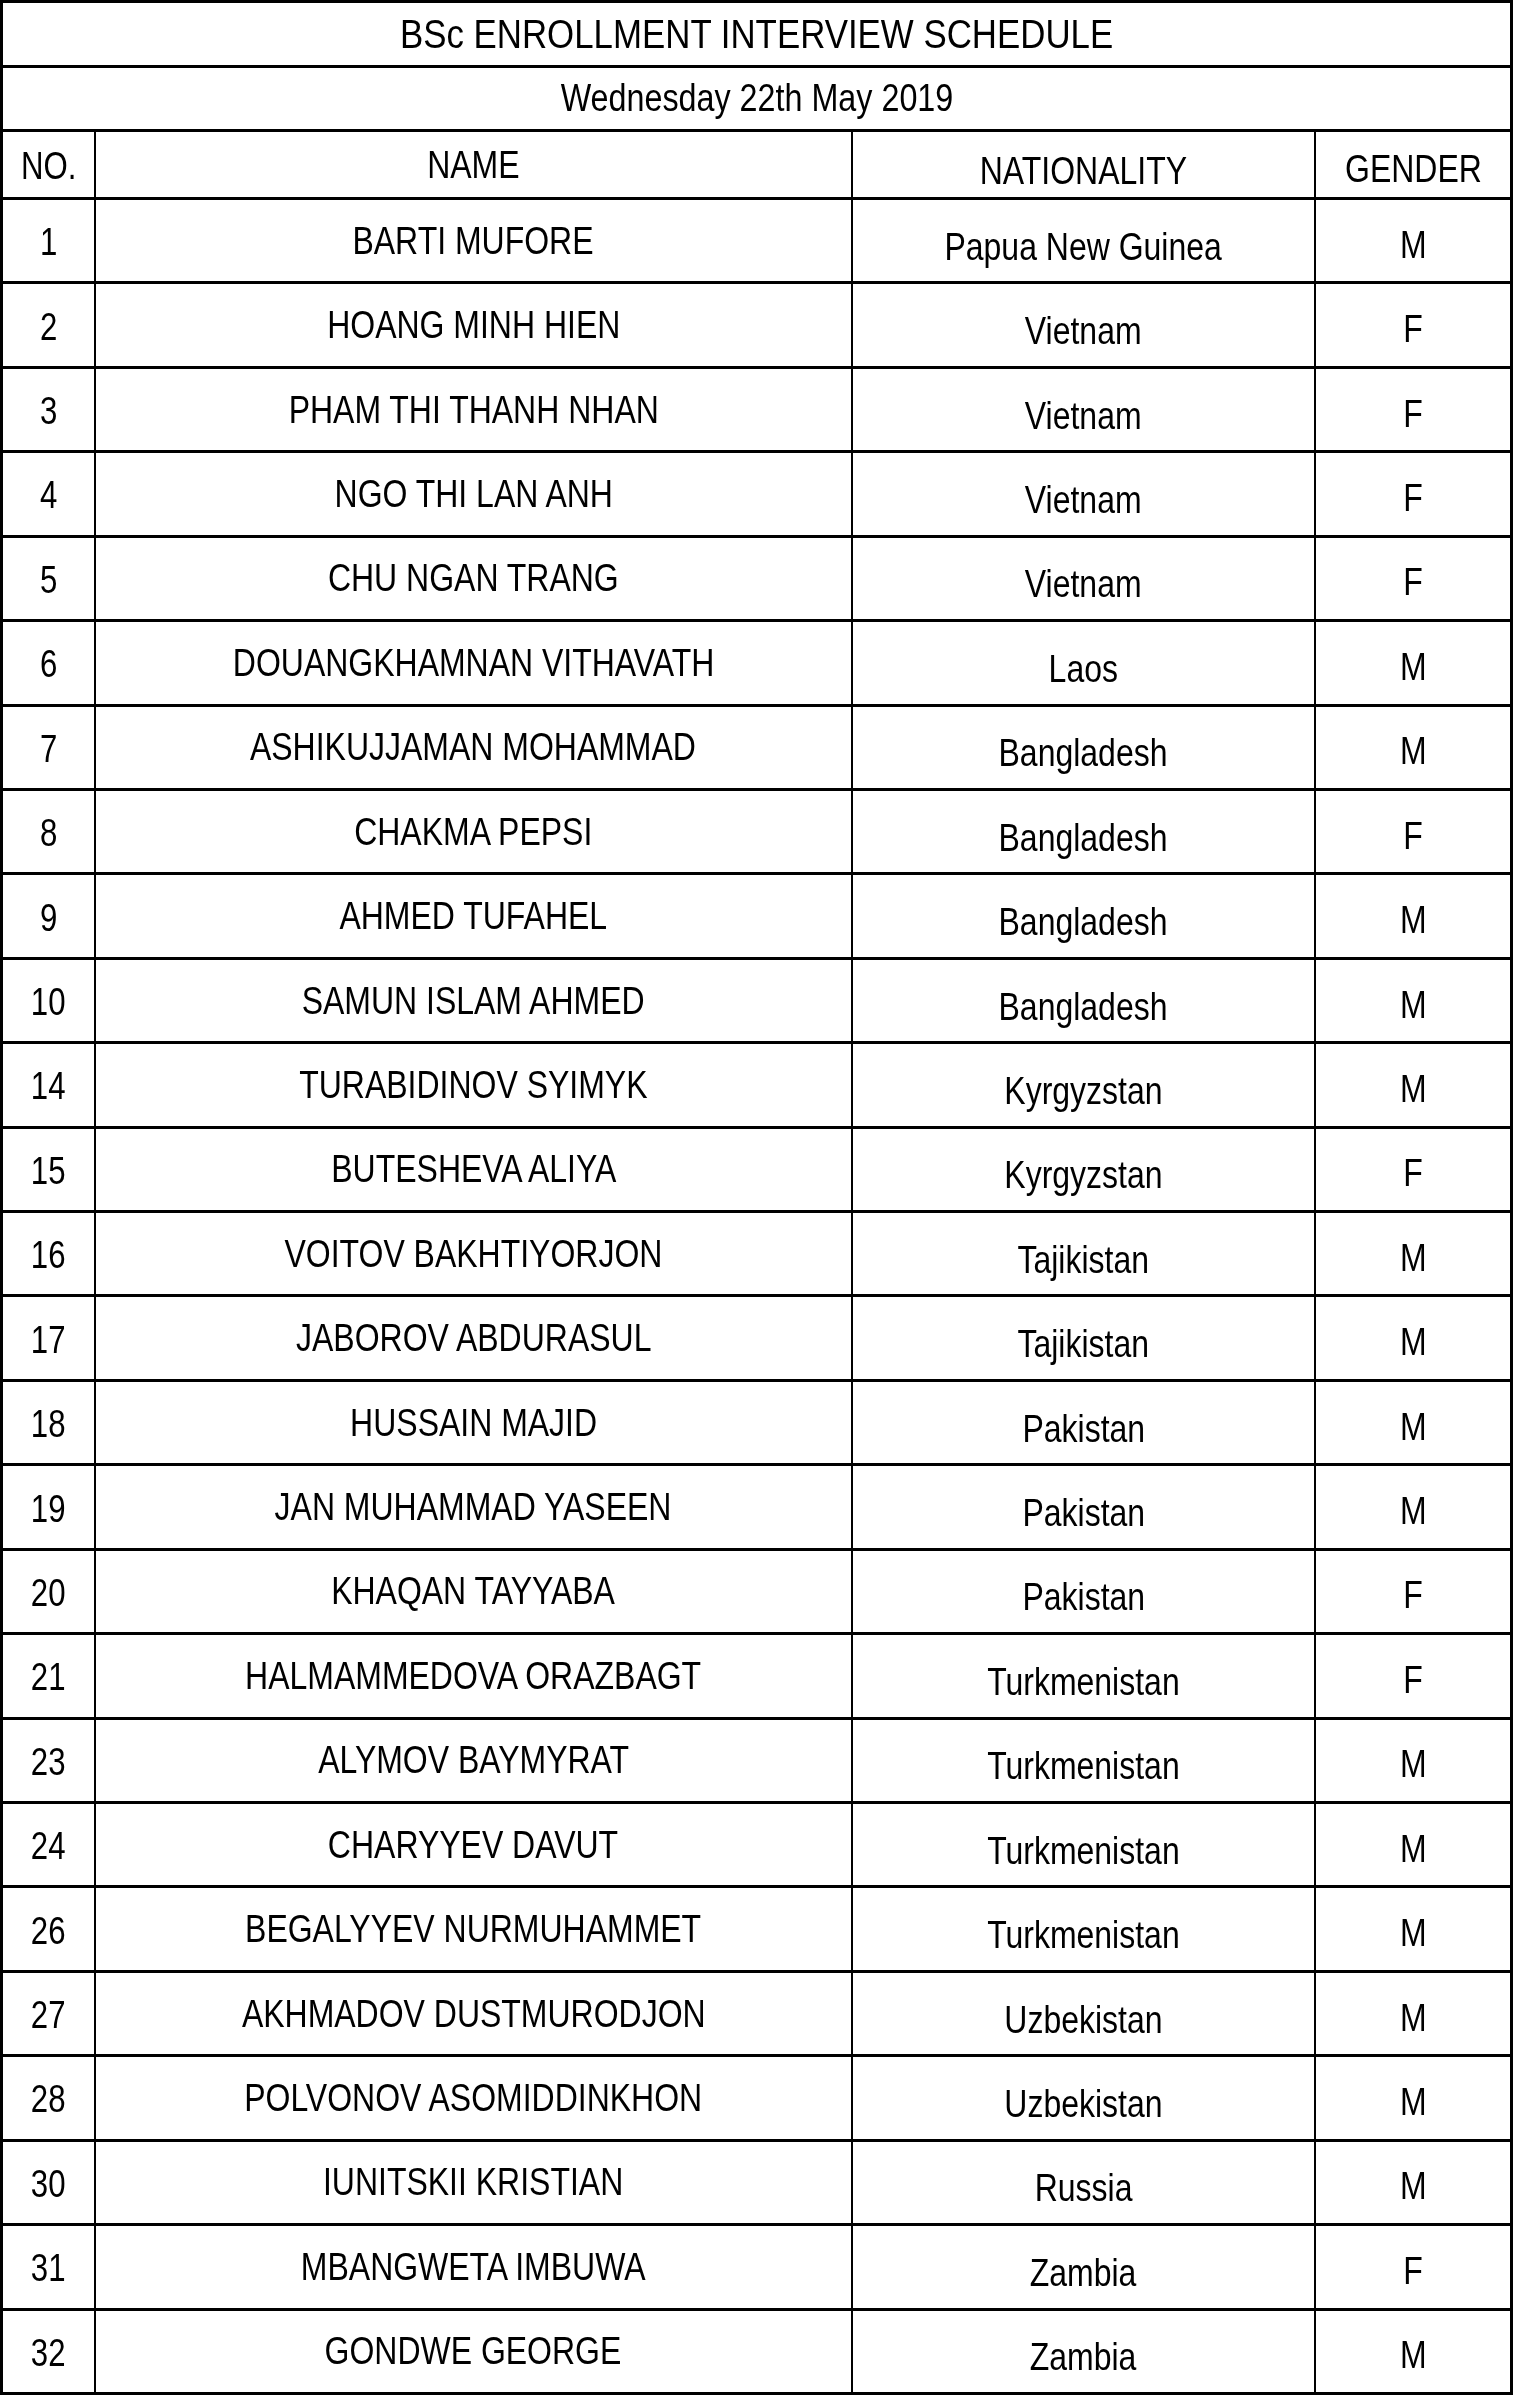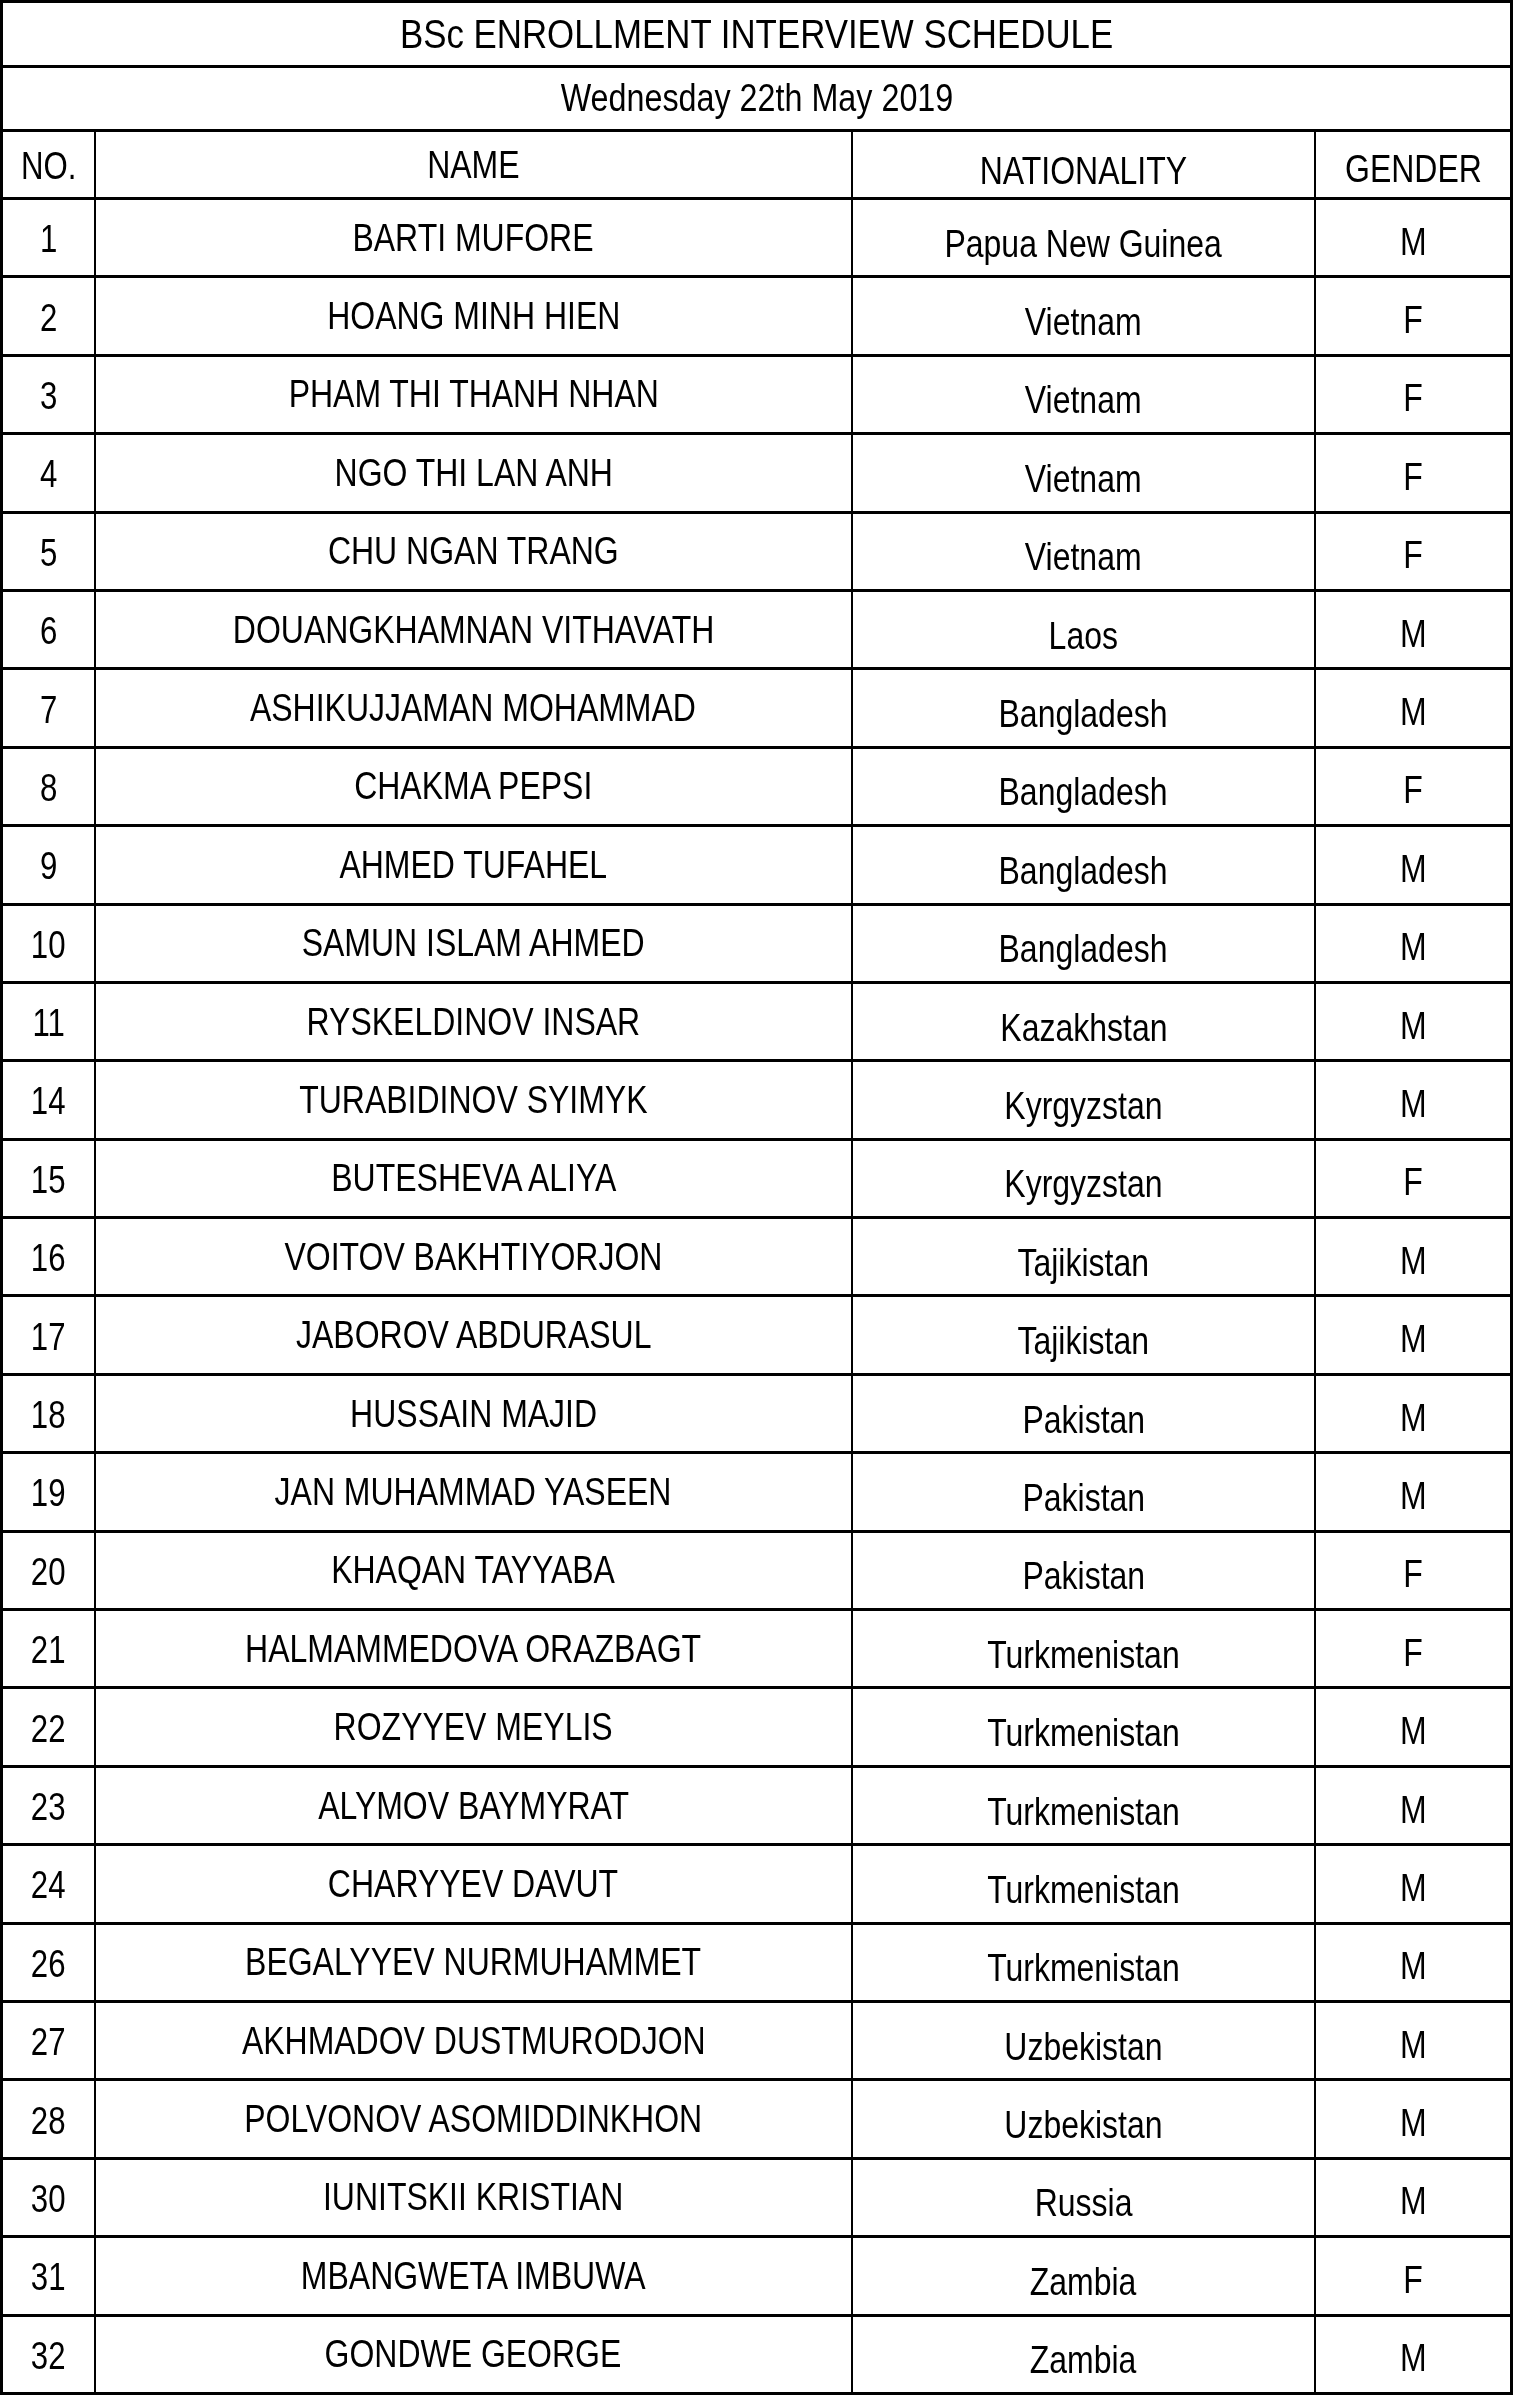--- a/index.html
+++ b/index.html
@@ -235,34 +235,20 @@
       <span class="ct">SAMUN ISLAM AHMED</span>
     </td>
     <td class="nat-cell">
       <span class="ct">Bangladesh</span>
     </td>
     <td class="gen-cell">
       <span class="ct">M</span>
     </td>
   </tr>
 
-  <tr>
-    <td class="no-cell">
-      <span class="ct">11</span>
-    </td>
-    <td class="name-cell">
-      <span class="ct">RYSKELDINOV INSAR</span>
-    </td>
-    <td class="nat-cell">
-      <span class="ct">Kazakhstan</span>
-    </td>
-    <td class="gen-cell">
-      <span class="ct">M</span>
-    </td>
-  </tr>
 
 
 
   <tr>
     <td class="no-cell">
       <span class="ct">14</span>
     </td>
     <td class="name-cell">
       <span class="ct">TURABIDINOV SYIMYK</span>
     </td>
@@ -372,34 +358,20 @@
       <span class="ct">HALMAMMEDOVA ORAZBAGT</span>
     </td>
     <td class="nat-cell">
       <span class="ct">Turkmenistan</span>
     </td>
     <td class="gen-cell">
       <span class="ct">F</span>
     </td>
   </tr>
 
-  <tr>
-    <td class="no-cell">
-      <span class="ct">22</span>
-    </td>
-    <td class="name-cell">
-      <span class="ct">ROZYYEV MEYLIS</span>
-    </td>
-    <td class="nat-cell">
-      <span class="ct">Turkmenistan</span>
-    </td>
-    <td class="gen-cell">
-      <span class="ct">M</span>
-    </td>
-  </tr>
 
   <tr>
     <td class="no-cell">
       <span class="ct">23</span>
     </td>
     <td class="name-cell">
       <span class="ct">ALYMOV BAYMYRAT</span>
     </td>
     <td class="nat-cell">
       <span class="ct">Turkmenistan</span>

